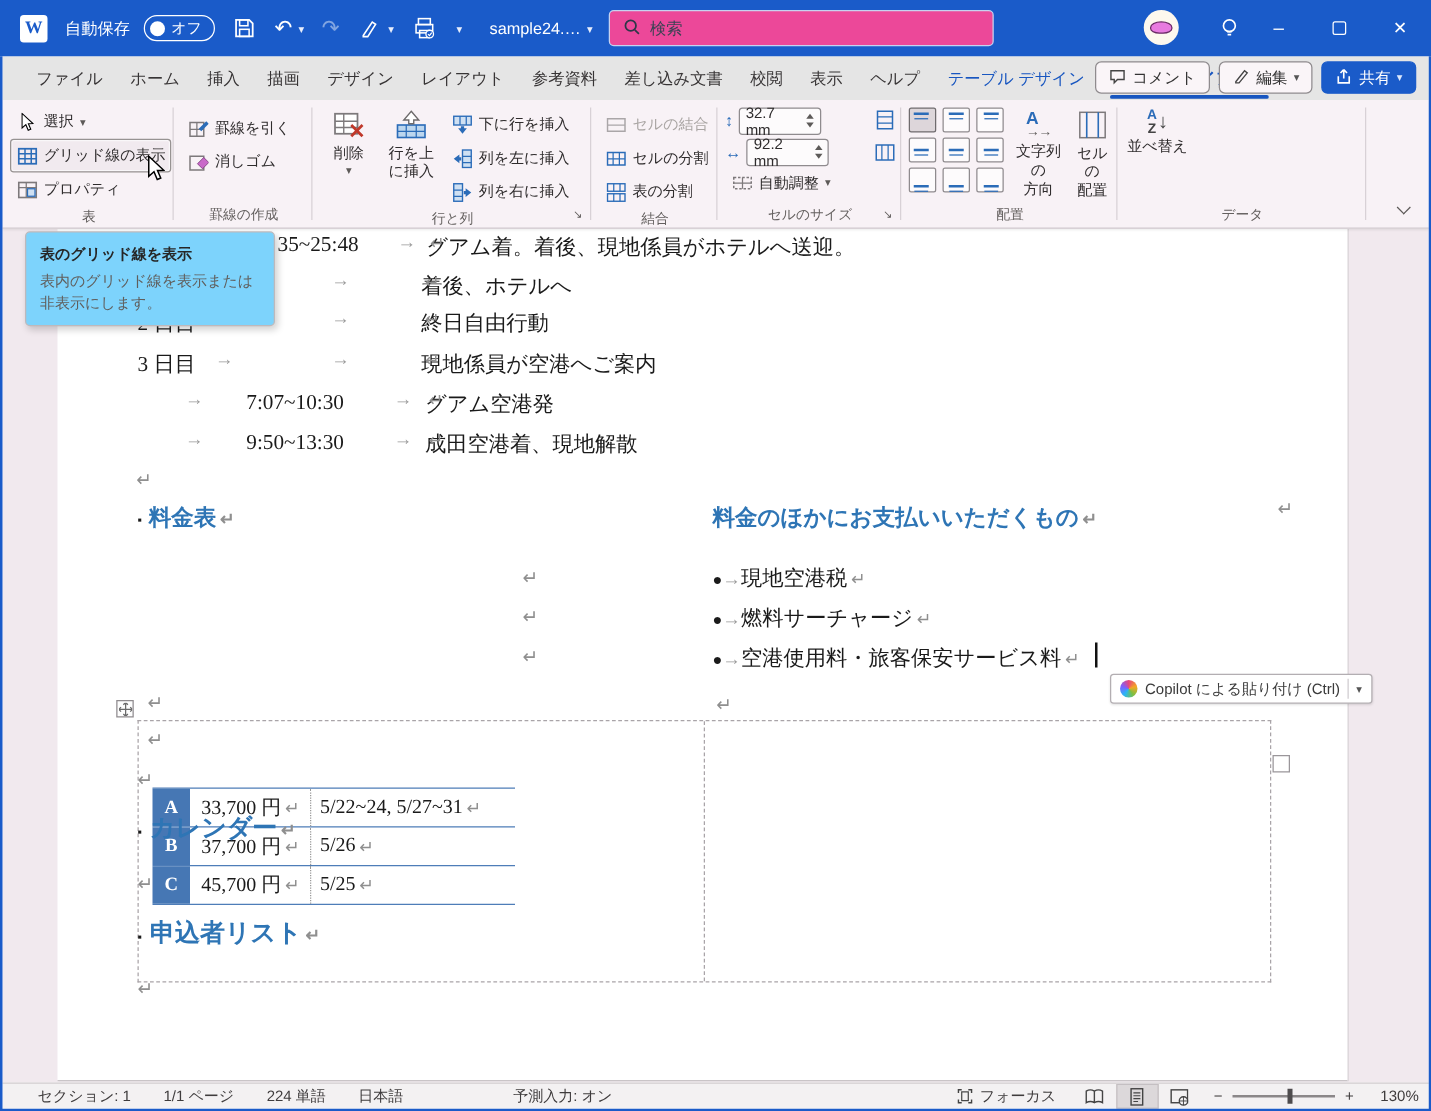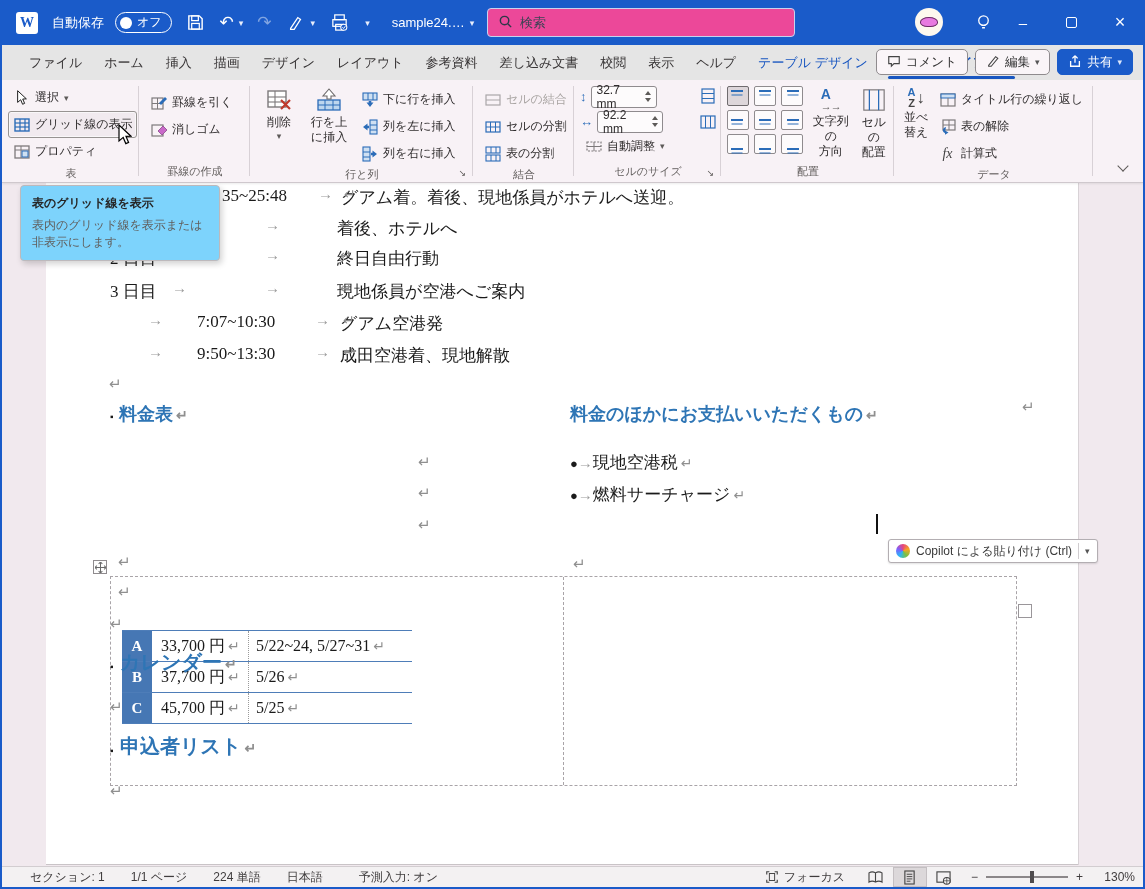--- a/index.html
+++ b/index.html
@@ -674,42 +674,20 @@
         <div class="bigbtn" style="width:52px">
           <span class="sortico">
             <span class="az">
                 <span class="a">A</span>
                 <span class="z">Z</span>
               </span>
             <span class="dn">↓</span>
           </span>
           <span>並べ替え</span>
         </div>
-        <div class="vstack" style="padding-top:2px">
-          <div class="rbtn">
-            <span class="ig">
-                <svg width="16" height="16">
-                  <use href="#s-repeat"></use>
-                </svg>
-              </span>
-            <span>タイトル行の繰り返し</span>
-          </div>
-          <div class="rbtn">
-            <span class="ig">
-                <svg width="16" height="16">
-                  <use href="#s-unconvert"></use>
-                </svg>
-              </span>
-            <span>表の解除</span>
-          </div>
-          <div class="rbtn">
-            <span class="ig fxico">fx</span>
-            <span>計算式</span>
-          </div>
-        </div>
       </div>
       <div class="glabel">データ</div>
     </div>
     <div class="gdiv"></div>
 
     <div class="collapse"></div>
   </div>
 
   <div class="canvas">
     <div class="page"></div>
@@ -824,20 +802,23 @@
     <span class="mk" style="position:absolute;left:118px;top:370px">↵</span>
     <span class="mk" style="position:absolute;left:118px;top:400px">↵</span>
 
     <div class="h2" style="left:570px;top:219px;font-size:18px"><span>料金のほかにお支払いいただくもの</span><span class="inmk">↵</span></div>
     <div class="bline" style="left:570px;top:268px">
       <span class="dot">●</span><span class="tabmk">→</span><span>現地空港税</span><span class="inmk">↵</span>
     </div>
     <div class="bline" style="left:570px;top:300px">
       <span class="dot">●</span><span class="tabmk">→</span><span>燃料サーチャージ</span><span class="inmk">↵</span>
     </div>
+    <div class="bline" style="left:570px;top:332px">
+      <span class="dot">●</span><span class="tabmk">→</span><span>空港使用料・旅客保安サービス料</span><span class="inmk">↵</span>
+    </div>
     <div class="caret-i" style="left:876px;top:331px"></div>
     <span class="mk" style="position:absolute;left:573px;top:372px">↵</span>
 
     <div class="copilotbtn" style="top:356px">
       <span class="cp-logo"></span>
       <span>Copilot による貼り付け (Ctrl)</span>
       <span class="cp-caret">▾</span>
     </div>
     <div class="rsq" style="top:421px"></div>
 
@@ -856,21 +837,21 @@
   </div>
   <div class="cursor"><svg width="14" height="22">
         <use href="#s-cursor"></use>
       </svg></div>
 
   <div class="statusbar">
     <span class="sb-item">セクション: 1</span>
     <span class="sb-item">1/1 ページ</span>
     <span class="sb-item">224 単語</span>
     <span class="sb-item">日本語</span>
-    <span class="sb-item" style="margin-left:36px">予測入力: オン</span>
+    <span class="sb-item" style="margin-left:88px">予測入力: オン</span>
     <div class="sb-right">
       <div class="sb-focus">
         <svg width="14" height="14">
             <use href="#s-focus"></use>
           </svg>
         <span>フォーカス</span>
       </div>
       <div class="sb-view">
           <svg width="17" height="13">
             <use href="#s-read"></use>

